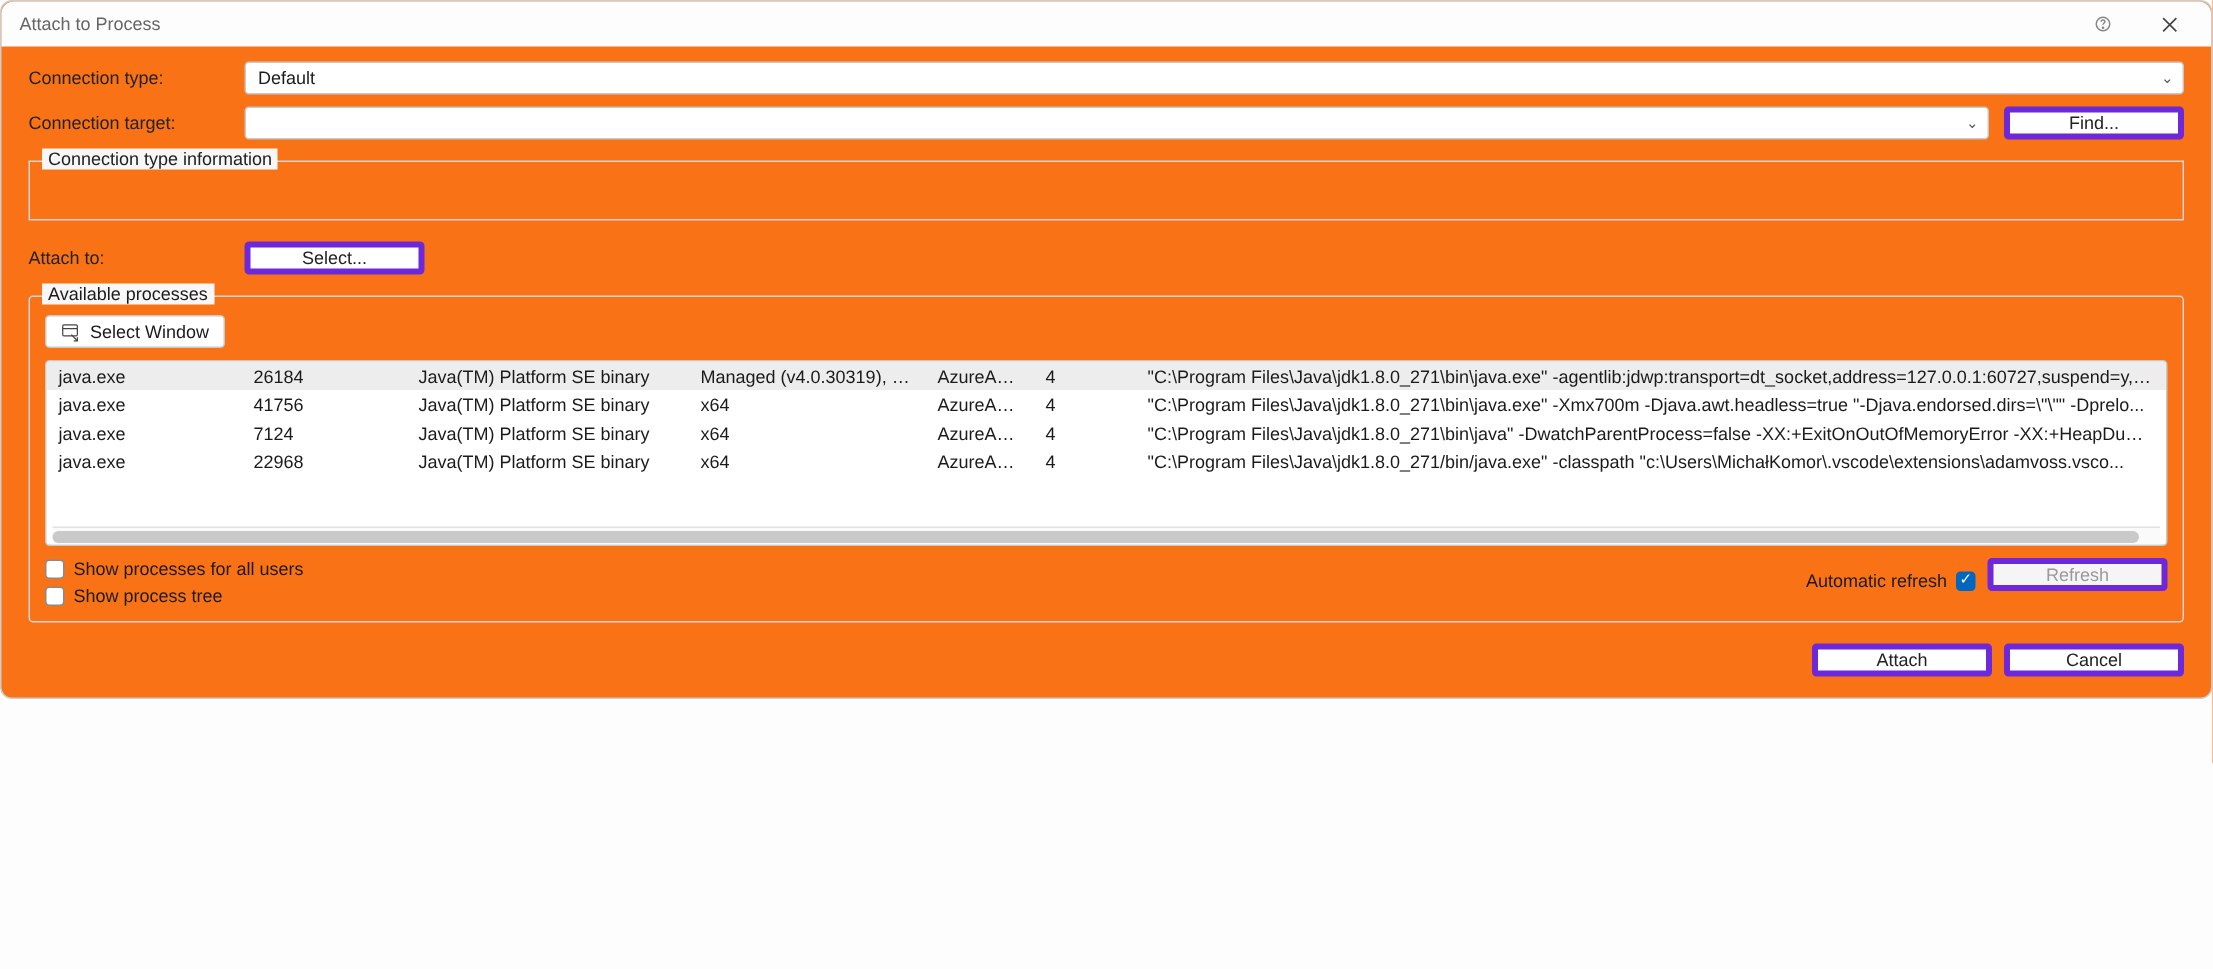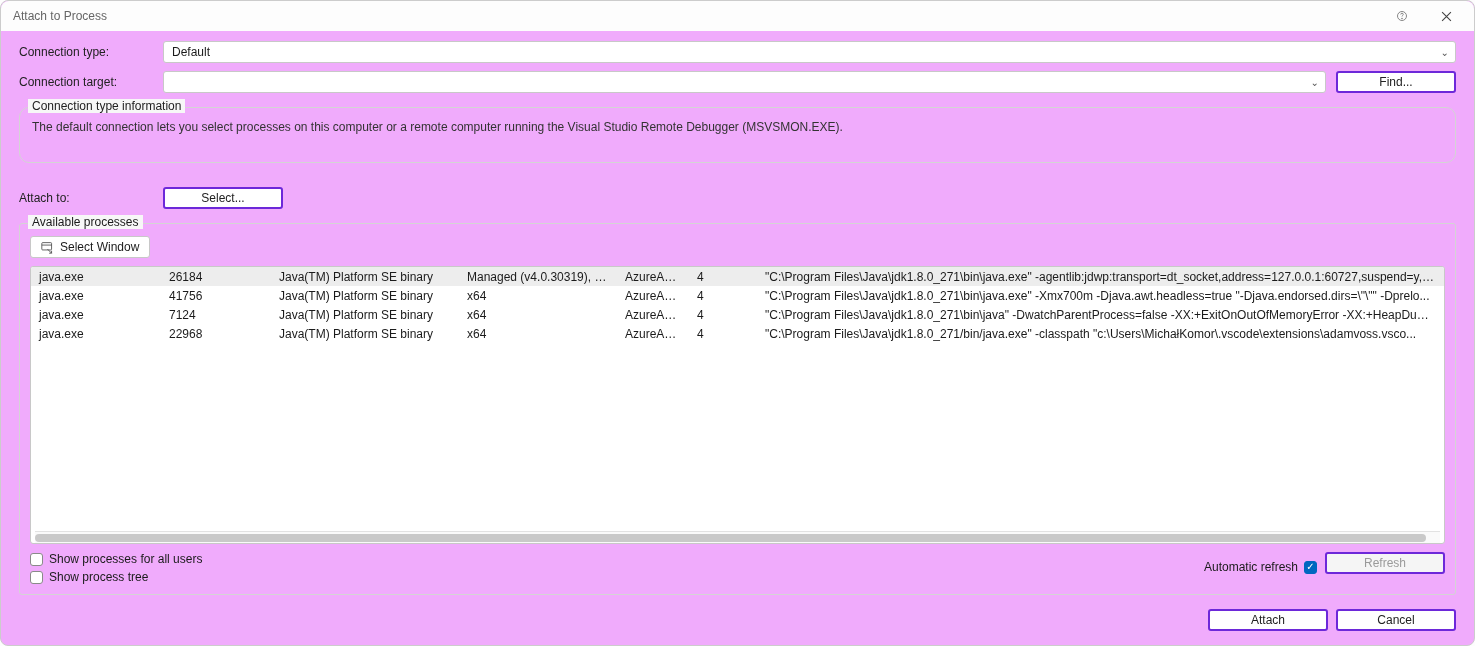--- a/index.html
+++ b/index.html
@@ -8,24 +8,24 @@
     font-family: "Segoe UI", Tahoma, sans-serif;
     font-size: 12px;
     color: #1b1b1b;
     background: #fdfdfd;
     width: 1475px;
     height: 646px;
     overflow: hidden;
   }
   .dialog {
     width: 1475px;
-    height: 646px;
+    height: 466px;
     border: 1px solid #ccc;
     border-radius: 8px;
-    background: #f0abfc;
+    background: #f97316;
     display: flex;
     flex-direction: column;
   }
   .titlebar {
     height: 30px;
     display: flex;
     align-items: center;
     padding: 0 6px 0 12px;
     background: #fdfdfd;
     border-top-left-radius: 8px;
@@ -80,36 +80,36 @@
     font-size: 10px;
   }
   .text-input-readonly {
     background: #f3f3f3;
     color: #333;
     border-bottom: 1px solid #9a9a9a;
   }
   .btn {
     height: 22px;
     min-width: 120px;
-    border: 2px solid #6d28d9;
+    border: 4px solid #6d28d9;
     background: #fff;
     border-radius: 3px;
     display: flex;
     align-items: center;
     justify-content: center;
     padding: 0 14px;
     color: #222;
   }
   .btn.disabled {
     color: #9a9a9a;
     background: #f5f5f5;
   }
   .fieldset {
     border: 1px solid #d4d4d4;
-    border-radius: 10px;
+    border-radius: 0;
     padding: 10px 16px 12px 12px;
     position: relative;
     margin-top: 6px;
   }
   .fieldset .legend {
     position: absolute;
     top: -9px;
     left: 8px;
     background: #f7f7f7;
     padding: 0 4px;
@@ -318,24 +318,23 @@
         <span></span>
         <span class="chev">⌄</span>
       </div>
       <div class="btn">
           <span>Find...</span>
         </div>
     </div>
 
     <div class="fieldset" style="padding-bottom:28px;">
       <div class="legend">Connection type information</div>
-      <div class="info-text">The default connection lets you select processes on this computer or a remote computer running the Visual Studio Remote Debugger (MSVSMON.EXE).</div>
-    </div>
-
-    <div class="form-row" style="margin-top:16px;">
+    </div>
+
+    <div class="form-row" style="margin-top:6px;">
       <div class="form-label">Attach to:</div>
       <div class="btn">
           <span>Select...</span>
         </div>
     </div>
 
     <div class="available-fieldset">
       <div class="legend">Available processes</div>
 
       <div class="toolbar-row">

